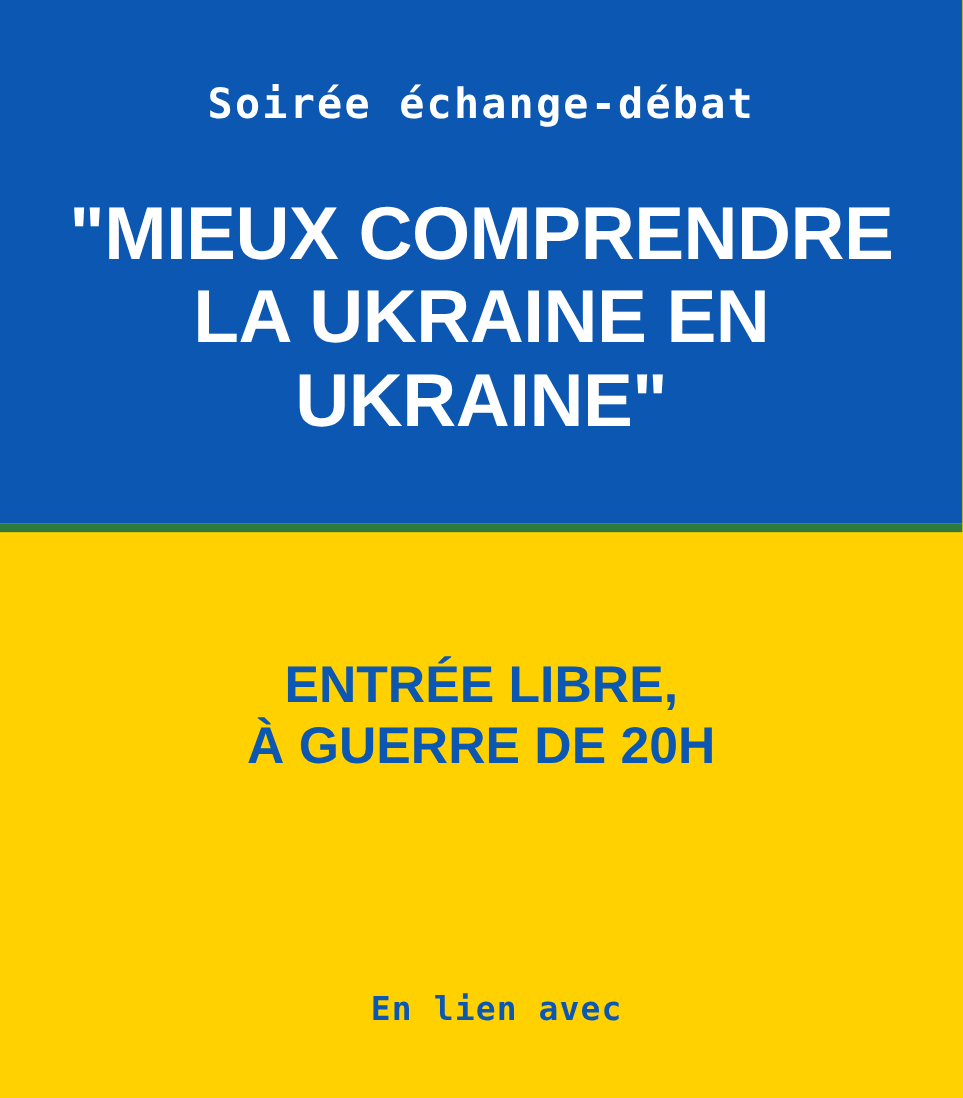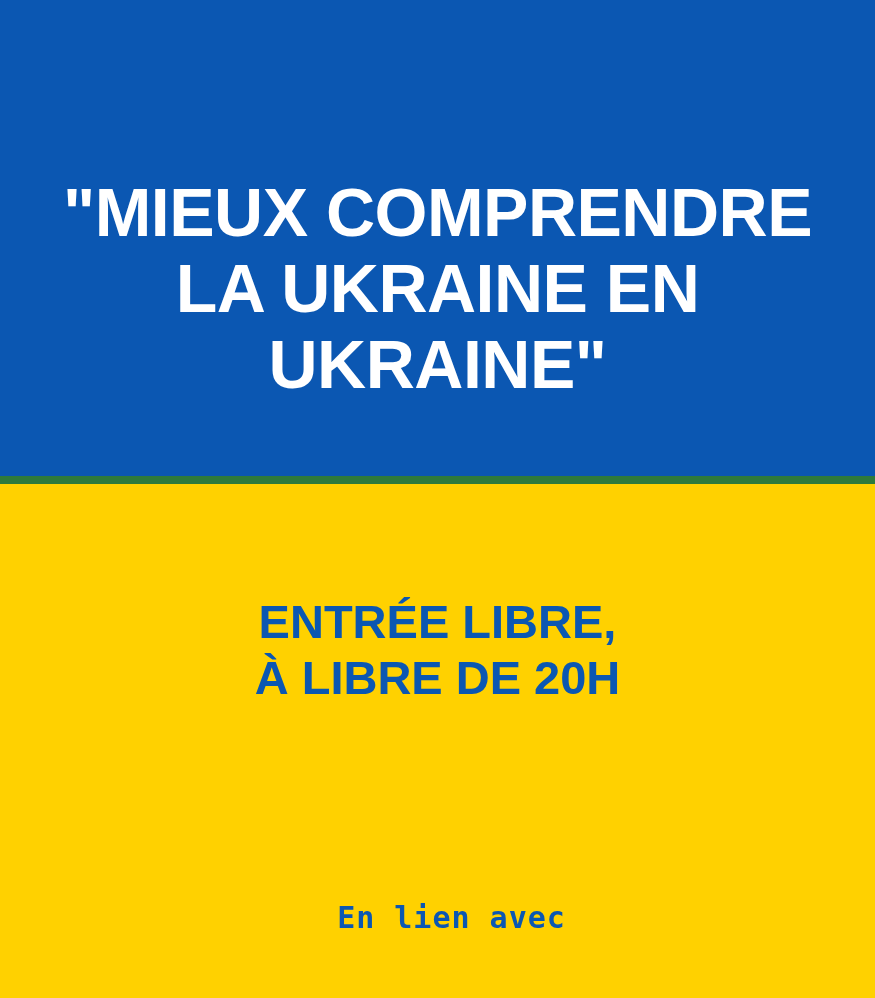--- a/index.html
+++ b/index.html
@@ -108,29 +108,30 @@
 </style>
 </head>
 <body>
 
 <div class="poster">
 
   <div class="band-blue"></div>
   <div class="band-green"></div>
   <div class="band-yellow"></div>
 
+  <div class="kicker">Soirée échange-débat</div>
 
   <div class="headline">
     <span class="line">"MIEUX COMPRENDRE</span>
     <span class="line">LA UKRAINE EN</span>
     <span class="line">UKRAINE"</span>
   </div>
 
   <div class="subhead">
     <span class="line">ENTRÉE LIBRE,</span>
-    <span class="line">À LIBRE DE 20H</span>
+    <span class="line">À GUERRE DE 20H</span>
   </div>
 
   <div class="credit">
     <span class="line">En lien avec</span>
   </div>
 
 </div>
 
 </body></html>

